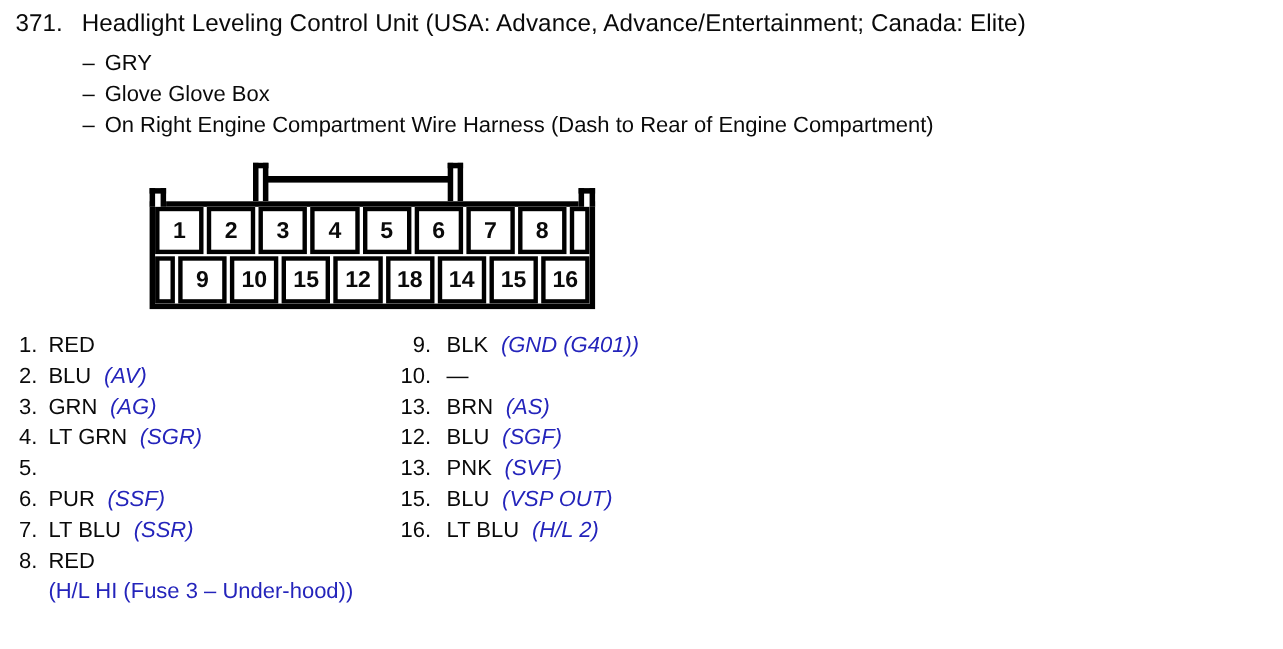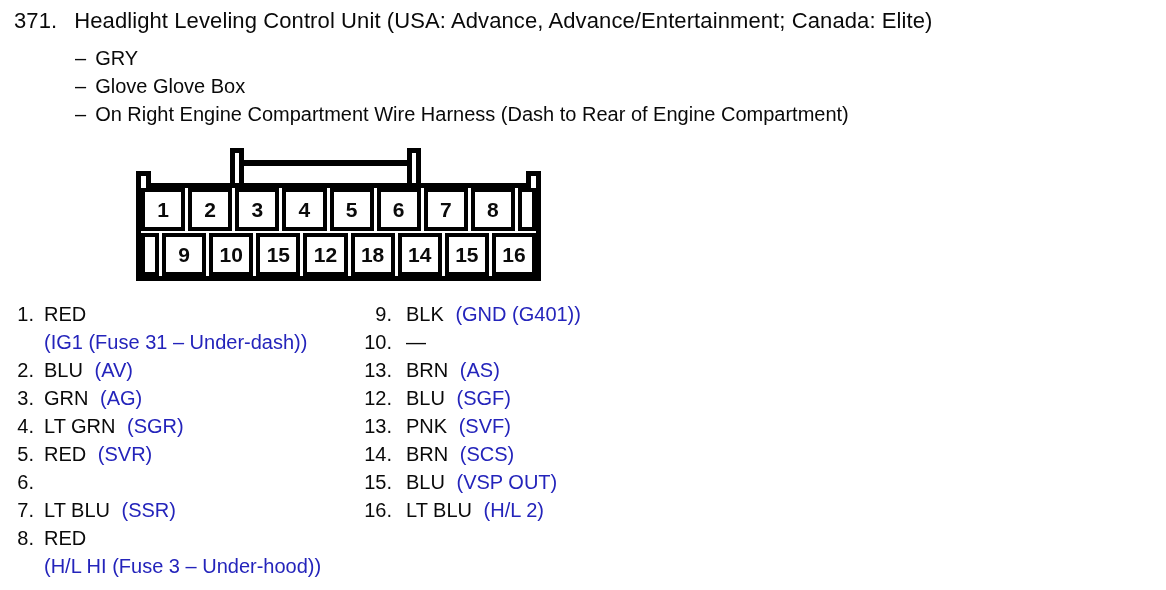--- a/index.html
+++ b/index.html
@@ -120,21 +120,21 @@
   .pin-col-left  { left: 12px;  width: 345px; }
   .pin-col-right { left: 362px; width: 360px; }
   .pin-row { display: flex; }
   .pin-num {
     flex: 0 0 auto;
     text-align: right;
   }
   .pin-col-left  .pin-num { width: 22px; margin-right: 10px; }
   .pin-col-right .pin-num { width: 30px; margin-right: 14px; }
   .sig { color: var(--signal-blue, #2424bb); }
-  .pin-row:not(.wrapped) .sig { margin-left: 6px; }
+  .pin-row:not(.wrapped) .sig { margin-left: 6px; font-style: italic; }
   .pin-row.wrapped .sig { display: block; margin-left: 0; }
 </style>
 </head>
 <body>
 
 <div class="title">
   <span class="title-num">371.</span><span>Headlight Leveling Control Unit (USA: Advance, Advance/Entertainment; Canada: Elite)</span>
 </div>
 
 <div class="bullets">
@@ -182,21 +182,20 @@
       <div class="cell">16</div>
     </div>
   </div>
 </div>
 
 <div class="pin-col pin-col-left">
   <div class="pin-row wrapped">
     <span class="pin-num">1.</span>
     <span class="pin-text">
       <span class="wire">RED</span>
-      <span class="sig">(IG1 (Fuse 31 – Under-dash))</span>
     </span>
   </div>
   <div class="pin-row">
     <span class="pin-num">2.</span>
     <span class="pin-text">
       <span class="wire">BLU</span>
       <span class="sig">(AV)</span>
     </span>
   </div>
   <div class="pin-row">
@@ -208,27 +207,27 @@
   </div>
   <div class="pin-row">
     <span class="pin-num">4.</span>
     <span class="pin-text">
       <span class="wire">LT GRN</span>
       <span class="sig">(SGR)</span>
     </span>
   </div>
   <div class="pin-row">
     <span class="pin-num">5.</span>
-    <span class="pin-text">
-      <span class="wire">RED</span>
-      <span class="sig">(SVR)</span>
-    </span>
   </div>
   <div class="pin-row">
     <span class="pin-num">6.</span>
+    <span class="pin-text">
+      <span class="wire">PUR</span>
+      <span class="sig">(SSF)</span>
+    </span>
   </div>
   <div class="pin-row">
     <span class="pin-num">7.</span>
     <span class="pin-text">
       <span class="wire">LT BLU</span>
       <span class="sig">(SSR)</span>
     </span>
   </div>
   <div class="pin-row wrapped">
     <span class="pin-num">8.</span>
@@ -269,27 +268,20 @@
     </span>
   </div>
   <div class="pin-row">
     <span class="pin-num">13.</span>
     <span class="pin-text">
       <span class="wire">PNK</span>
       <span class="sig">(SVF)</span>
     </span>
   </div>
   <div class="pin-row">
-    <span class="pin-num">14.</span>
-    <span class="pin-text">
-      <span class="wire">BRN</span>
-      <span class="sig">(SCS)</span>
-    </span>
-  </div>
-  <div class="pin-row">
     <span class="pin-num">15.</span>
     <span class="pin-text">
       <span class="wire">BLU</span>
       <span class="sig">(VSP OUT)</span>
     </span>
   </div>
   <div class="pin-row">
     <span class="pin-num">16.</span>
     <span class="pin-text">
       <span class="wire">LT BLU</span>

